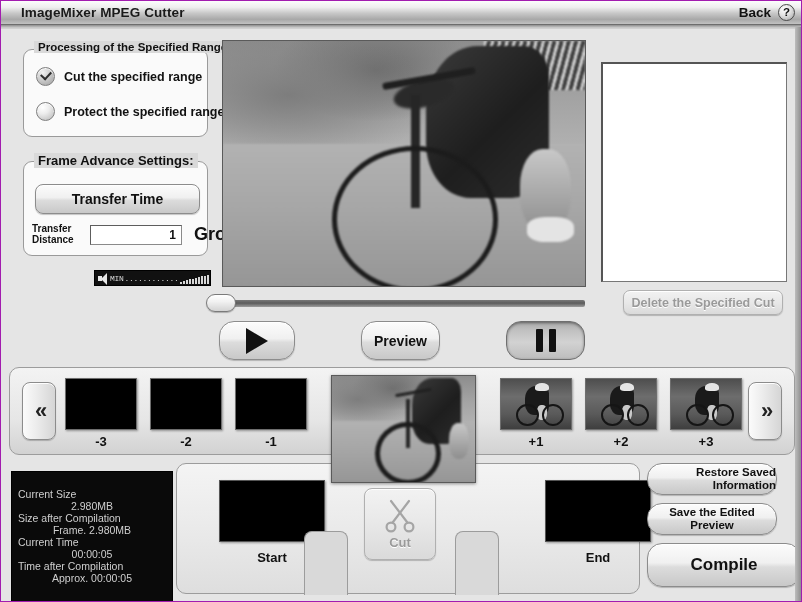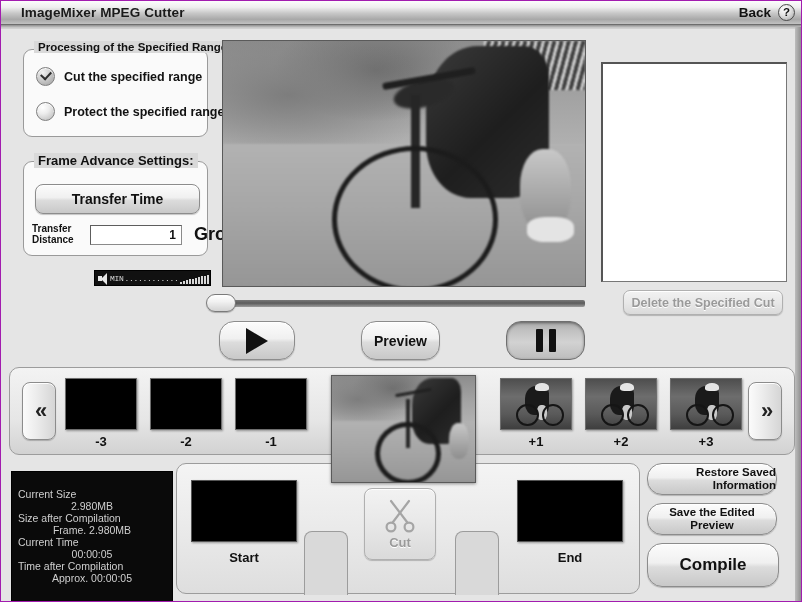--- a/index.html
+++ b/index.html
@@ -328,21 +328,21 @@
     font-size: 10.5px; color: #cfcfcf;
   }
   .info-key { display: block; }
   .info-val { display: block; text-align: center; }
 
   #bottom-panel {
     position: absolute; left: 175px; top: 462px; width: 464px; height: 131px;
     background: linear-gradient(to bottom, #f4f4f4 0%, #e9e9e9 55%, #dedede 100%);
     border: 1px solid #9c9c9c; border-radius: 10px;
   }
-  .se-cell { position: absolute; top: 16px; width: 106px; }
+  .se-cell { position: absolute; top: 16px; width: 106px; margin-left: 28px; }
   .se-img {
     width: 106px; height: 62px; background: #000;
     border: 1px solid #555;
     box-shadow: 1px 1px 2px rgba(0,0,0,0.35);
   }
   .se-lbl { text-align: center; font-size: 13px; font-weight: bold; color: #111; margin-top: 8px; }
   #start-cell { left: 14px; }
   #end-cell { left: 340px; }
 
   #cut-btn {
@@ -366,21 +366,21 @@
     background: #d9d9d9;
     border-left: 1px solid #9c9c9c; border-right: 1px solid #9c9c9c;
     border-top: 1px solid #9c9c9c;
     border-radius: 8px 8px 0 0;
     z-index: 4;
   }
 
   #action-buttons { position: absolute; left: 646px; top: 462px; width: 146px; }
   #restore-btn { position: absolute; left: 0; top: 0; width: 130px; height: 32px; font-size: 11.5px; line-height: 1.15; flex-direction: column; align-items: flex-end; }
   #save-btn { position: absolute; left: 0; top: 40px; width: 130px; height: 32px; font-size: 11.5px; line-height: 1.15; flex-direction: column; }
-  #compile-btn { position: absolute; left: 0; top: 80px; width: 132px; height: 44px; font-size: 17px; }
+  #compile-btn { position: absolute; left: 0; top: 80px; width: 154px; height: 44px; font-size: 17px; }
 
   
   #right-strip {
     position: absolute; right: 0; top: 26px; width: 6px; height: 576px;
     background: linear-gradient(to right, #bdbdbd, #8f8f8f);
   }
 </style>
 </head>
 <body>
 

